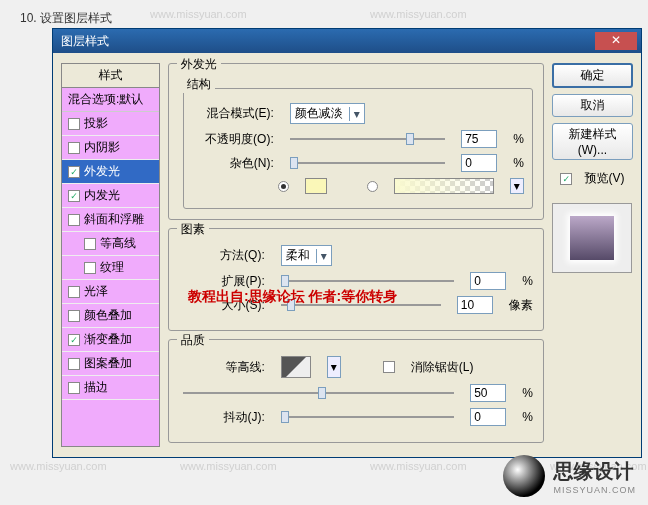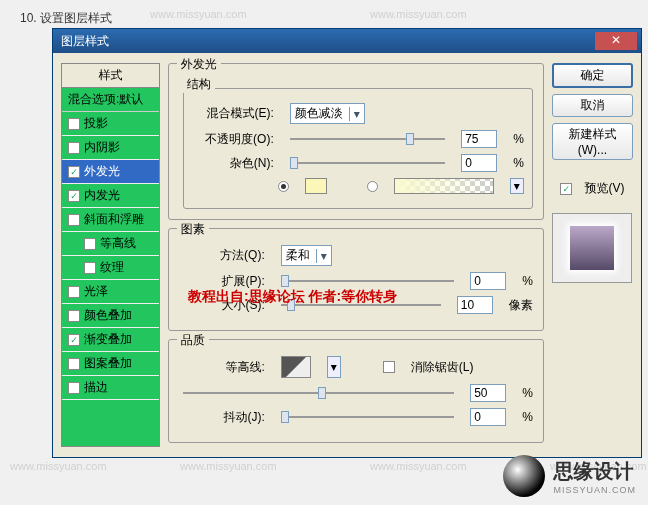--- a/index.html
+++ b/index.html
@@ -3,21 +3,21 @@
 <meta charset="utf-8">
 <style>
 * { box-sizing: border-box; margin: 0; padding: 0; font-family: "Microsoft YaHei", SimSun, sans-serif; font-size: 12px; }
 body { background: #f0f0f0; width: 648px; height: 505px; position: relative; overflow: hidden; }
 .watermark { position: absolute; color: #d0d0d0; font-size: 11px; pointer-events: none; z-index: 0; }
 .caption { position: absolute; left: 20px; top: 10px; color: #333; z-index: 1; }
 .dialog { position: absolute; left: 52px; top: 28px; width: 590px; height: 430px; background: #ece9d8; border: 1px solid #003c74; z-index: 2; }
 .titlebar { height: 24px; background: linear-gradient(#2b6bb0, #1e4e88); display: flex; align-items: center; padding-left: 8px; color: #fff; }
 .closebtn { margin-left: auto; width: 42px; height: 18px; background: #c75050; color: #fff; text-align: center; line-height: 16px; margin-right: 4px; }
 .body { display: flex; height: calc(100% - 24px); padding: 10px 8px; gap: 8px; }
-.leftpanel { width: 114px; border: 1px solid #888; background: #22c55e; }
+.leftpanel { width: 114px; border: 1px solid #888; background: #f0abfc; }
 .leftpanel .hdr { background: #ece9d8; border-bottom: 1px solid #888; text-align: center; padding: 3px 0; }
 .leftpanel .sub { border-bottom: 1px solid #ccc; padding: 3px 6px; }
 .style-item { display: flex; align-items: center; gap: 4px; padding: 3px 6px; border-bottom: 1px solid #eee; }
 .style-item.selected { background: #316ac5; color: #fff; }
 .style-item.indent { padding-left: 22px; }
 .cb { width: 12px; height: 12px; border: 1px solid #888; background: #fff; display: inline-flex; align-items: center; justify-content: center; font-size: 9px; color: #333; }
 .cb.checked::after { content: "✓"; color: #2a6; }
 .midpanel { flex: 1; position: relative; }
 .group { border: 1px solid #999; border-radius: 3px; margin-bottom: 8px; padding: 10px 10px 10px 14px; position: relative; }
 .group-label { position: absolute; top: -8px; left: 8px; background: #ece9d8; padding: 0 4px; }
@@ -32,21 +32,21 @@
 .numbox { width: 36px; border: 1px solid #7b9ebd; background: #fff; padding: 1px 3px; text-align: left; }
 .radio { width: 11px; height: 11px; border: 1px solid #888; border-radius: 50%; background: #fff; display: inline-block; position: relative; }
 .radio.checked::after { content: ""; position: absolute; left: 2px; top: 2px; width: 5px; height: 5px; background: #333; border-radius: 50%; }
 .swatch { width: 22px; height: 16px; border: 1px solid #888; display: inline-block; }
 .gradbar { width: 100px; height: 16px; border: 1px solid #888; background: repeating-conic-gradient(#ccc 0% 25%, #fff 0% 50%) 0/10px 10px; position: relative; }
 .gradbar::before { content:""; position:absolute; inset:0; background: linear-gradient(to right, #fafad0, rgba(250,250,208,0)); }
 .contour { width: 30px; height: 22px; border: 1px solid #888; background: linear-gradient(135deg, #555 48%, #eee 52%); display: inline-block; }
 .rightpanel { width: 94px; display: flex; flex-direction: column; gap: 6px; align-items: stretch; }
 .btn { border: 1px solid #7b9ebd; background: linear-gradient(#fff,#e8e8e8); padding: 2px 4px; text-align: center; border-radius: 3px; }
 .btn.primary { border: 2px solid #3a6ea5; }
-.preview-cb { display: flex; align-items: center; justify-content: center; gap: 12px; margin-top: 14px; }
+.preview-cb { display: flex; align-items: center; justify-content: center; gap: 12px; margin-top: 4px; }
 .preview-box { margin-top: 10px; width: 80px; height: 70px; border: 1px solid #999; background: #eee; align-self: center; display: flex; align-items: center; justify-content: center; }
 .preview-inner { width: 44px; height: 44px; background: linear-gradient(#bba8c8, #564a68); box-shadow: 0 0 6px 3px #fff; }
 .credit { position: absolute; color: #c00; font-weight: bold; font-size: 14px; left: 188px; top: 288px; z-index: 5; }
 .logo { position: absolute; right: 12px; bottom: 8px; z-index: 10; display: flex; align-items: center; gap: 8px; }
 .logo-icon { width: 42px; height: 42px; border-radius: 50%; background: radial-gradient(circle at 35% 35%, #fff, #000 70%); position: relative; }
 .logo-text { color: #333; font-size: 20px; font-weight: bold; }
 .logo-sub { display:block; font-size:9px; color:#888; letter-spacing:1px; }
 </style>
 </head>
 <body>

